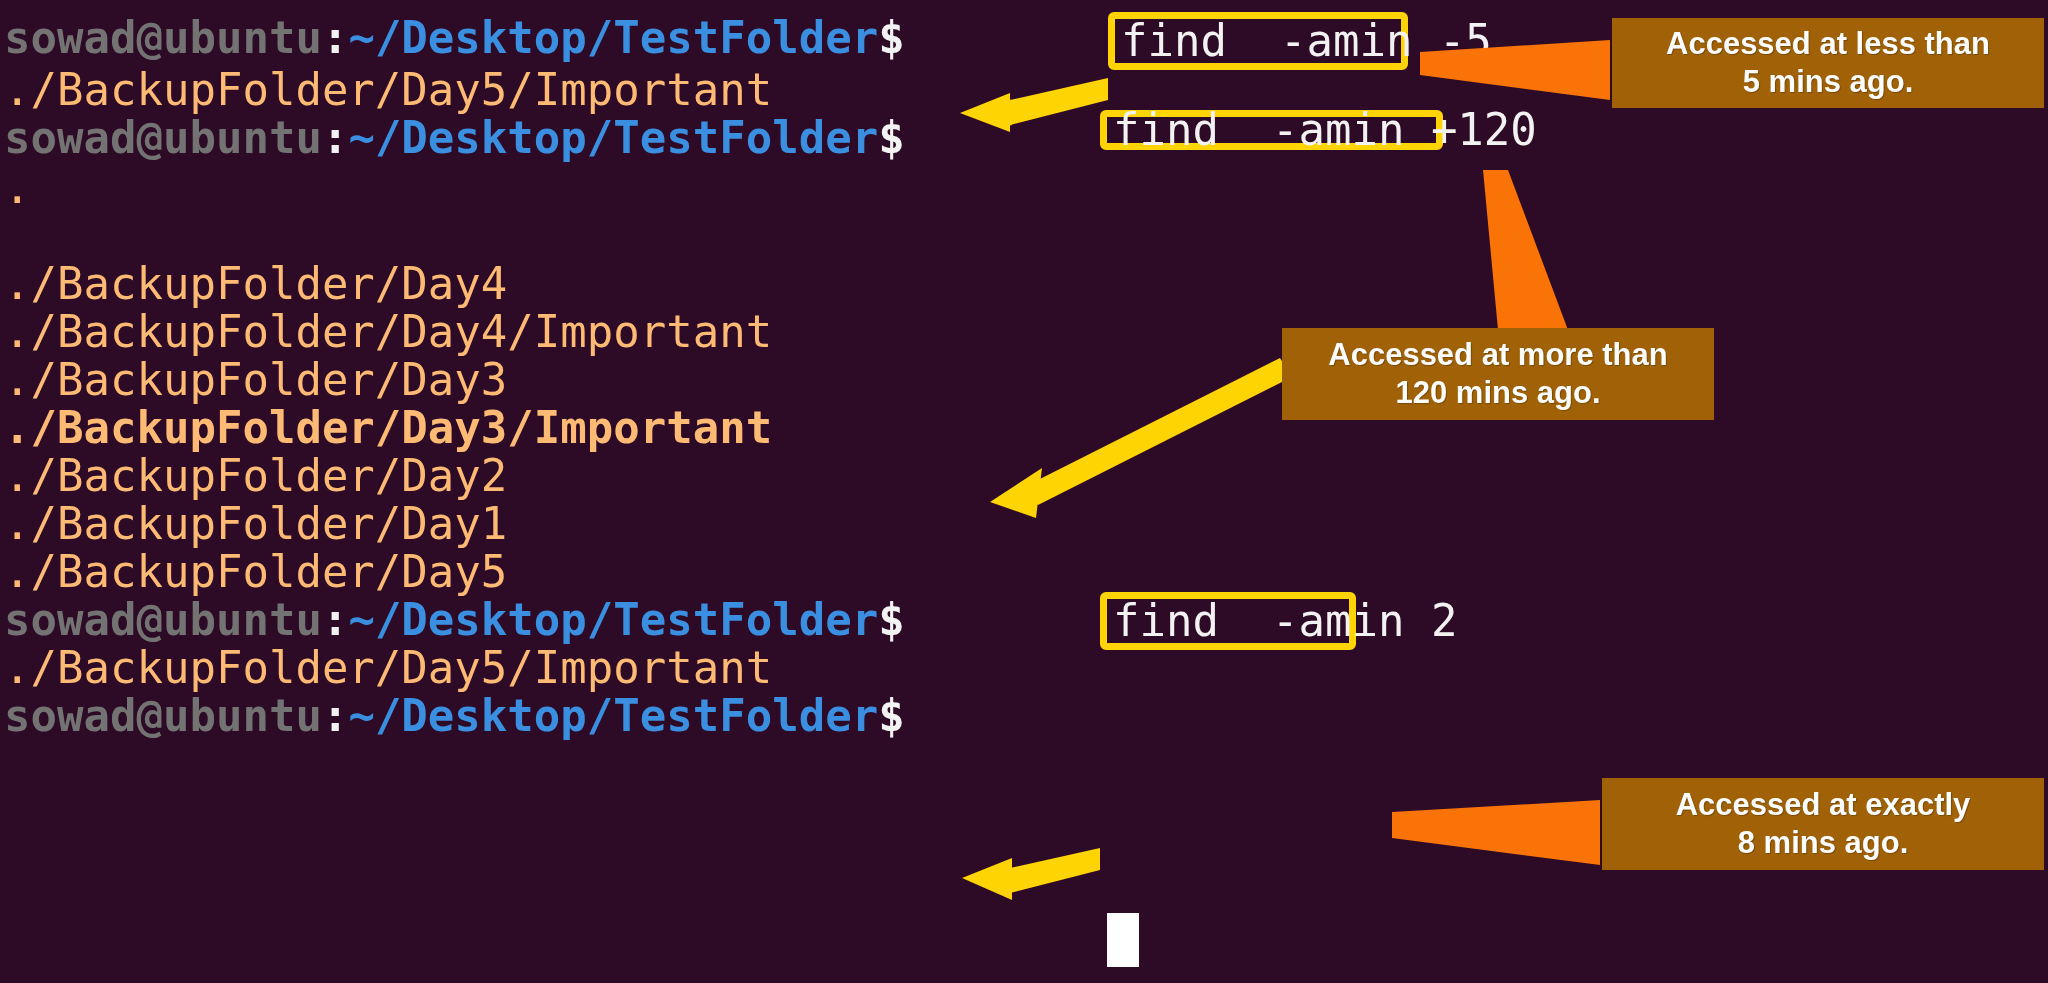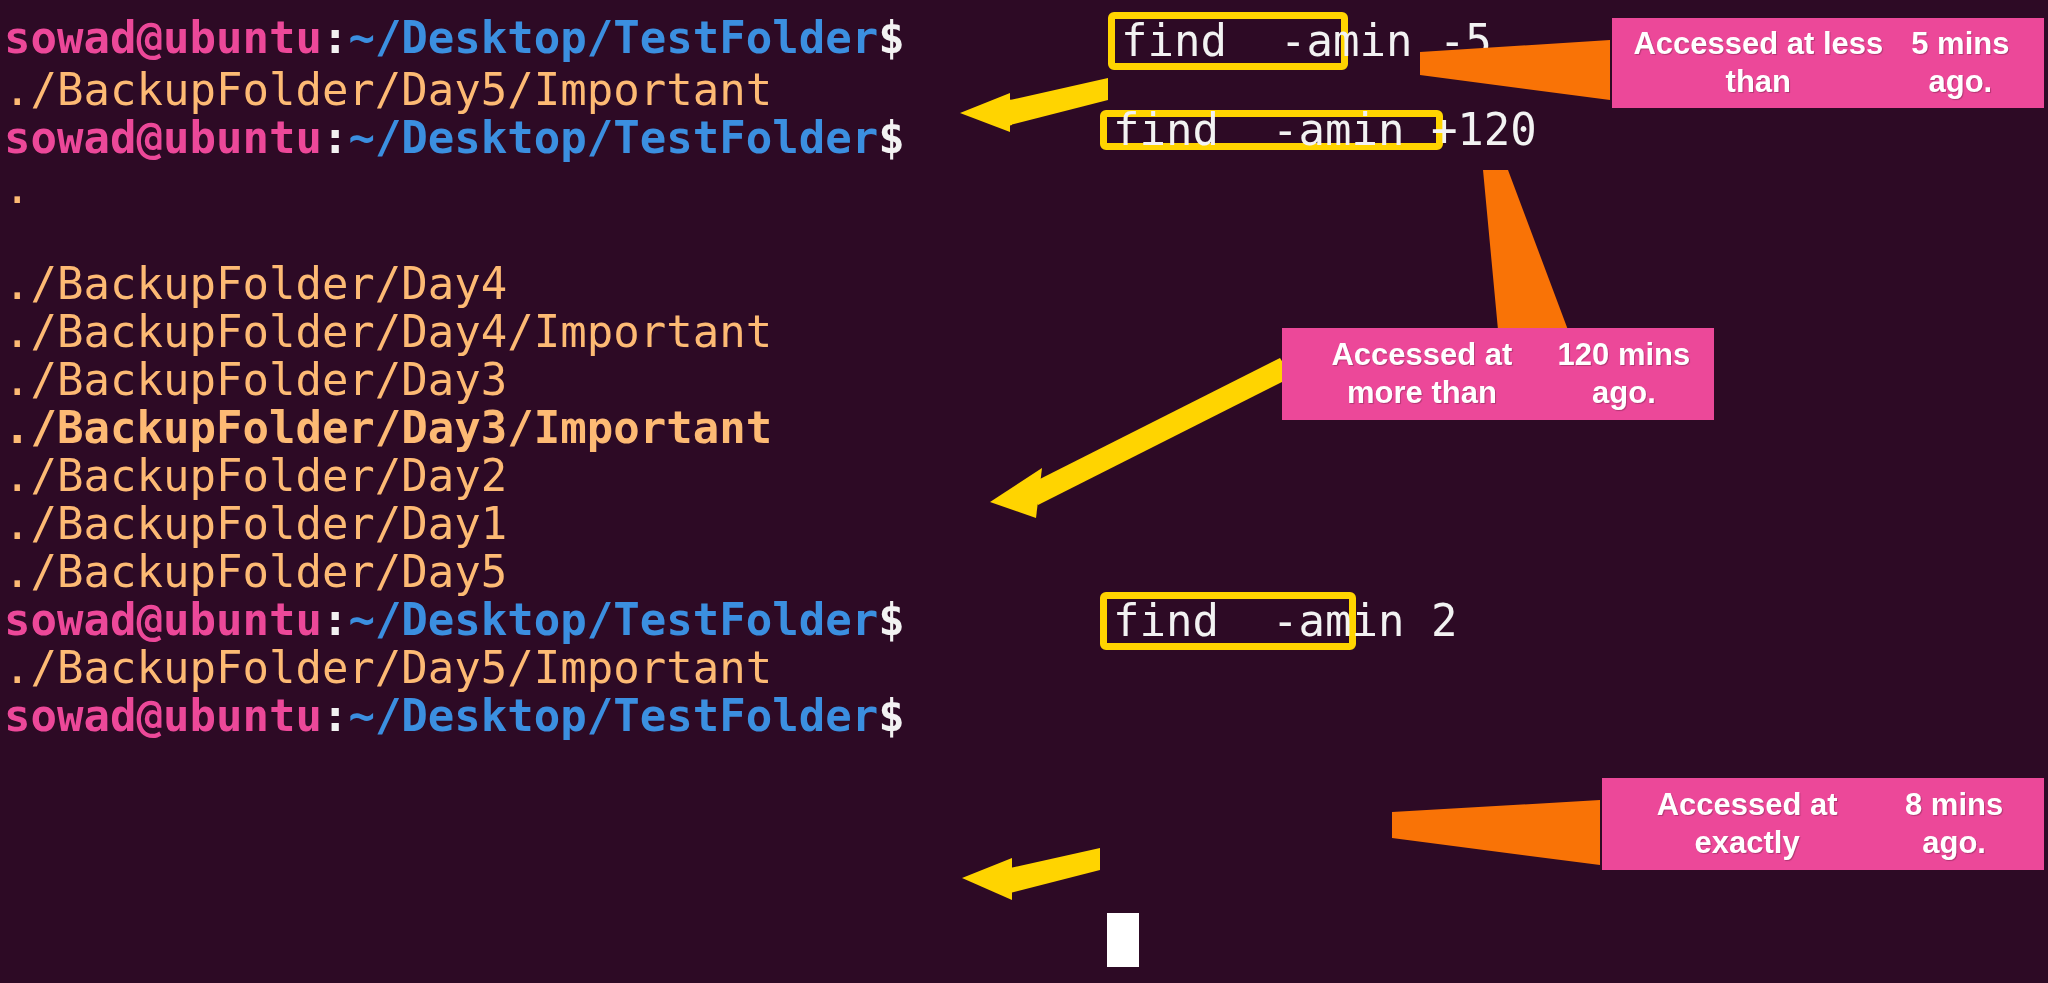--- a/index.html
+++ b/index.html
@@ -24,21 +24,21 @@
     white-space: pre;
     font-family: "DejaVu Sans Mono", "Liberation Mono", monospace;
     font-size: 44px;
     line-height: 64px;
     letter-spacing: 0px;
   }
   .term-line.out {
     color: #fdba74;
   }
   .prompt-user {
-    color: #ec4899;
+    color: #737373;
     font-weight: bold;
   }
   .prompt-colon {
     color: #f2f2f2;
     font-weight: bold;
   }
   .prompt-path {
     color: #3b8fe0;
     font-weight: bold;
   }
@@ -66,29 +66,29 @@
 
   
   .cursor-block {
     position: absolute;
     background: #ffffff;
   }
 
   
   .callout {
     position: absolute;
-    background: #ec4899;
+    background: #a16207;
     color: #ffffff;
     font-family: "Liberation Sans", "DejaVu Sans", sans-serif;
     font-weight: bold;
     font-size: 31px;
     line-height: 38px;
     text-align: center;
     display: flex;
-    flex-direction: row;
+    flex-direction: column;
     align-items: center;
     justify-content: center;
     box-sizing: border-box;
     padding: 22px 14px;
     text-shadow: 1px 1px 1px rgba(0,0,0,0.25);
   }
 
   
   svg.overlay {
     position: absolute;
@@ -99,21 +99,21 @@
     pointer-events: none;
   }
 </style>
 </head>
 <body>
 
 <div id="screen">
 
   <div class="term-line" style="top:6px;"><span class="prompt-user">sowad@ubuntu</span><span class="prompt-colon">:</span><span class="prompt-path">~/Desktop/TestFolder</span><span class="prompt-dollar">$</span></div>
 
-  <div class="cmd-box" style="left:1108px; top:12px; width:240px; height:58px;"><span>find  -amin -5</span></div>
+  <div class="cmd-box" style="left:1108px; top:12px; width:300px; height:58px;"><span>find  -amin -5</span></div>
 
   <div class="term-line out" style="top:58px;">./BackupFolder/Day5/Important</div>
 
   <div class="term-line" style="top:106px;"><span class="prompt-user">sowad@ubuntu</span><span class="prompt-colon">:</span><span class="prompt-path">~/Desktop/TestFolder</span><span class="prompt-dollar">$</span></div>
 
   <div class="cmd-box" style="left:1100px; top:110px; width:343px; height:40px;"><span>find  -amin +120</span></div>
 
   <div class="term-line out" style="top:156px;">.</div>
   <div class="term-line out" style="top:252px;">./BackupFolder/Day4</div>
   <div class="term-line out" style="top:300px;">./BackupFolder/Day4/Important</div>

